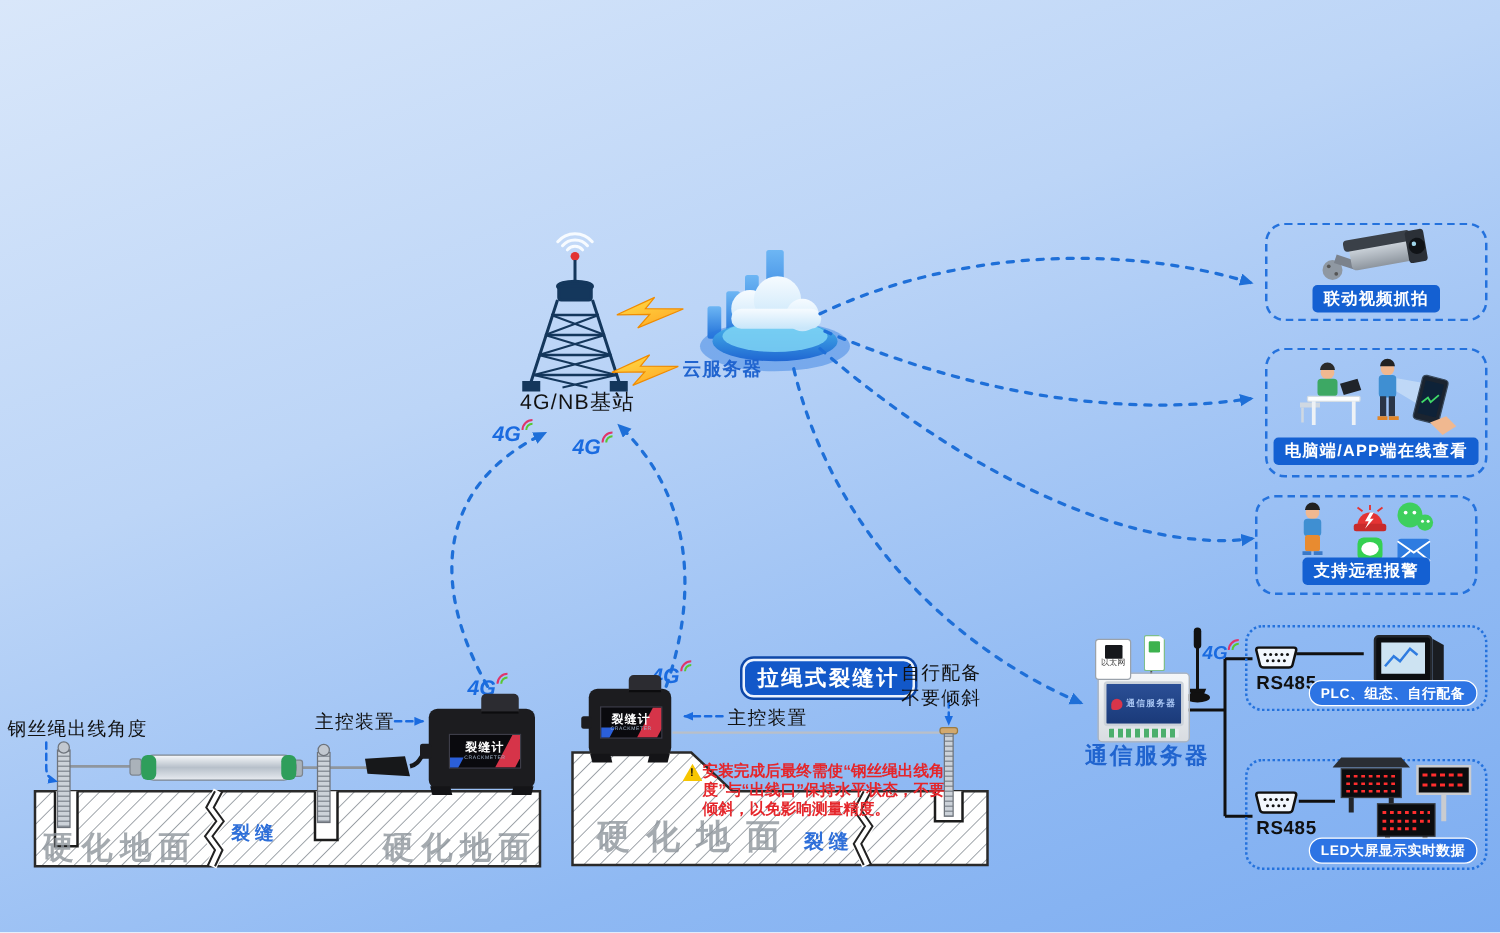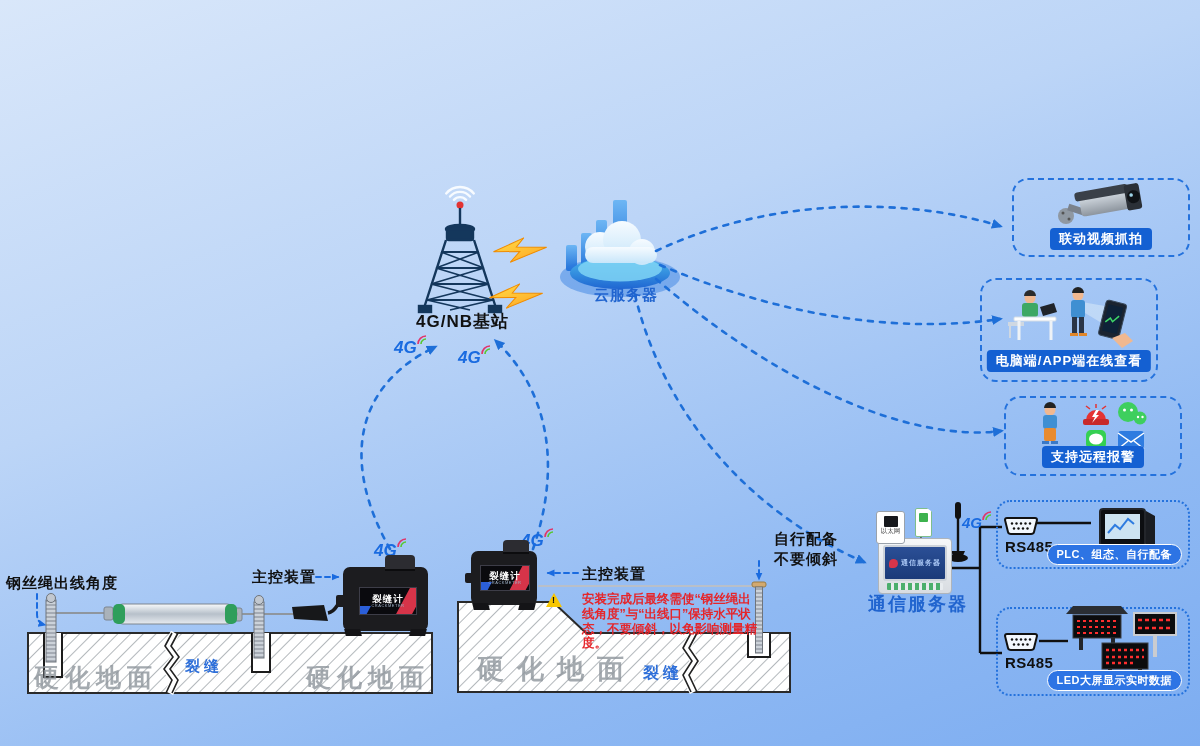--- a/index.html
+++ b/index.html
@@ -4,21 +4,21 @@
 <style>
   html,body{margin:0;padding:0;}
   body{font-family:"Liberation Sans","DejaVu Sans",sans-serif;}
   #canvas{position:relative;width:1200px;height:746px;overflow:hidden;
     background:linear-gradient(160deg,#d9e7fa 0%,#bcd5f7 38%,#8fb9f3 75%,#7dadf1 100%);}
   #art{position:absolute;left:0;top:0;z-index:1;}
   .abs{position:absolute;z-index:2;}
   h1.title{position:absolute;left:0;right:0;top:28px;margin:0;text-align:center;z-index:2;
     font-size:78px;font-weight:900;color:#151515;letter-spacing:2px;
     text-shadow:3px 4px 2px rgba(90,115,150,.45);}
-  .plain-label{font-weight:bold;color:#111;font-size:15px;letter-spacing:1px;z-index:3;}
+  .plain-label{font-weight:normal;color:#111;font-size:15px;letter-spacing:1px;z-index:3;}
   .blue-label{font-weight:bold;color:#2064cf;letter-spacing:1px;z-index:3;}
   .badge{background:#1258c9;color:#fff;font-weight:bold;font-size:19px;letter-spacing:3px;
     padding:3px 12px;border-radius:9px;border:2px solid #ecf3fd;box-shadow:0 0 0 2px #0d47a8;z-index:3;}
   .badge.small{font-size:17px;letter-spacing:2px;padding:2px 10px;}
   .g4{display:flex;align-items:flex-start;z-index:3;color:#1a6be0;font-weight:bold;
     font-style:italic;font-size:17px;letter-spacing:0;}
   .g4 svg{margin:-4px 0 0 -1px;}
   .dashed-box{border:2px dashed #2472dd;border-radius:16px;z-index:2;}
   .dotted-box{border:2px dotted #2472dd;border-radius:14px;z-index:2;}
   .bar-label{position:absolute;left:50%;transform:translateX(-50%);
@@ -37,21 +37,21 @@
   .device .foot.l{left:2px;transform:skewX(14deg);} .device .foot.r{right:2px;transform:skewX(-14deg);}
   .plate{position:absolute;background:#0a0a0e;border:1px solid #3d3d48;overflow:hidden;
     display:flex;flex-direction:column;align-items:center;justify-content:center;}
   .plate::after{content:"";position:absolute;right:-3px;top:0;width:16px;height:100%;
     background:#d63449;transform:skewX(-28deg);}
   .plate::before{content:"";position:absolute;left:-5px;bottom:-3px;width:13px;height:11px;
     background:#2b5fd9;transform:skewX(-28deg);}
   .plate .nm{color:#fff;font-weight:bold;font-size:9.5px;letter-spacing:1px;line-height:1;z-index:1;}
   .plate .sub{color:#9fb2c8;font-size:4px;letter-spacing:.5px;line-height:1;margin-top:1px;z-index:1;}
   
-  .warning{display:flex;gap:20px;width:216px;z-index:3;}
+  .warning{display:flex;gap:0;width:216px;z-index:3;margin-top:18px;}
   .warn-tri{flex:0 0 auto;width:16px;height:14px;background:#f7c600;margin-top:1px;
     clip-path:polygon(50% 0,100% 100%,0 100%);position:relative;}
   .warn-tri::after{content:"!";position:absolute;left:6px;top:2px;font-size:9px;font-weight:bold;color:#111;}
   .warn-text{margin:0;color:#e5262b;font-size:12.5px;font-weight:bold;line-height:1.18;}
   
   .server{position:absolute;left:878px;top:538px;width:72px;height:54px;z-index:3;
     background:linear-gradient(#f5f7f9,#d8dce1);border:1px solid #aeb4bb;border-radius:4px;}
   .server .panel{position:absolute;left:4px;right:4px;top:6px;height:32px;border-radius:3px;
     background:linear-gradient(#2b4f96,#1a3a79);border:2px solid #cdd3da;
     display:flex;align-items:center;justify-content:center;gap:3px;}
@@ -222,21 +222,21 @@
 
   <g>
     <line x1="958" y1="508" x2="958" y2="552" stroke="#111" stroke-width="2.4"></line>
     <rect x="955" y="502" width="6" height="17" rx="3" fill="#111"></rect>
     <polygon points="951,551 965,551 962,558 954,558" fill="#111"></polygon>
     <ellipse cx="958" cy="558" rx="10" ry="4" fill="#111"></ellipse>
   </g>
 </svg>
 
 <div class="abs plain-label" style="left:416px;top:310px;font-size:17px;">4G/NB基站</div>
-<div class="abs blue-label" style="left:594px;top:286px;font-size:15px;">云服务器</div>
+<div class="abs blue-label" style="left:546px;top:286px;font-size:15px;">云服务器</div>
 
 <div class="abs g4" style="left:394px;top:338px;">
       <span>4G</span>
       <svg width="13" height="11">
         <path d="M2,10 A8,8 0 0 1 10,2" stroke="#e0356a" stroke-width="1.6" fill="none"></path>
         <path d="M5,10 A5,5 0 0 1 10,5" stroke="#58c832" stroke-width="1.6" fill="none"></path>
       </svg>
     </div>
 <div class="abs g4" style="left:458px;top:348px;">
       <span>4G</span>
@@ -277,21 +277,21 @@
       <rect x="26" y="12" width="50" height="20" rx="4" fill="url(#camBody)"></rect>
       <rect x="22" y="7" width="54" height="9" rx="3" fill="#3a4048"></rect>
       <rect x="72" y="8" width="15" height="26" rx="3" fill="#2b3037"></rect>
       <circle cx="80" cy="21" r="6.5" fill="#101317"></circle>
           <circle cx="78" cy="19" r="1.8" fill="#9fd4e8"></circle>
     </g>
   </svg>
   <span class="bar-label" style="bottom:5px;">联动视频抓拍</span>
 </div>
 
-<div class="abs dashed-box" style="left:980px;top:278px;width:174px;height:100px;">
+<div class="abs dashed-box" style="left:1012px;top:278px;width:174px;height:100px;">
   <svg class="icon-wrap" style="left:14px;top:6px;" width="146" height="64" viewBox="0 0 146 64">
     <polygon points="86,16 120,22 114,42 84,24" fill="#d8eaf8" opacity="0.55"></polygon>
     <rect x="12" y="36" width="16" height="4" fill="#cfd8e2"></rect>
         <line x1="14" y1="40" x2="14" y2="52" stroke="#cfd8e2" stroke-width="2"></line>
     <circle cx="34" cy="12" r="5.5" fill="#f0b890"></circle>
         <path d="M28,10 a6,6 0 0 1 12,0" fill="#2b2b2b"></path>
     <rect x="26" y="17" width="16" height="14" rx="3" fill="#3da864"></rect>
     <polygon points="44,21 58,17 61,26 47,30" fill="#20242a"></polygon>
     <rect x="18" y="31" width="42" height="4" rx="1" fill="#fdfeff" stroke="#d4dde5"></rect>
     <line x1="23" y1="35" x2="23" y2="54" stroke="#eef2f6" stroke-width="3"></line>
@@ -427,21 +427,22 @@
   <div class="cap" style="left:42px;top:-12px;width:30px;height:14px;"></div>
   <div class="nub" style="left:-7px;top:28px;width:9px;height:12px;"></div>
   <div class="plate" style="left:16px;top:20px;width:56px;height:26px;">
     <span class="nm">裂缝计</span>
     <span class="sub">CRACKMETER</span>
   </div>
   <div class="foot l"></div>
   <div class="foot r"></div>
 </div>
 
-<div class="abs plain-label" style="left:774px;top:529px;line-height:1.3;"><span>自行配备</span><br><span>不要倾斜</span></div>
+<div class="abs badge small" style="left:594px;top:527px;">拉绳式裂缝计</div>
+<div class="abs plain-label" style="left:721px;top:529px;line-height:1.3;"><span>自行配备</span><br><span>不要倾斜</span></div>
 <div class="abs plain-label" style="left:582px;top:565px;">主控装置</div>
 <div class="device" style="left:471px;top:551px;width:66px;height:54px;">
   <div class="cap" style="left:32px;top:-11px;width:26px;height:12px;"></div>
   <div class="nub" style="left:-6px;top:22px;width:8px;height:10px;"></div>
   <div class="plate" style="left:9px;top:14px;width:48px;height:24px;">
     <span class="nm">裂缝计</span>
     <span class="sub">CRACKMETER</span>
   </div>
   <div class="foot l"></div>
   <div class="foot r"></div>

